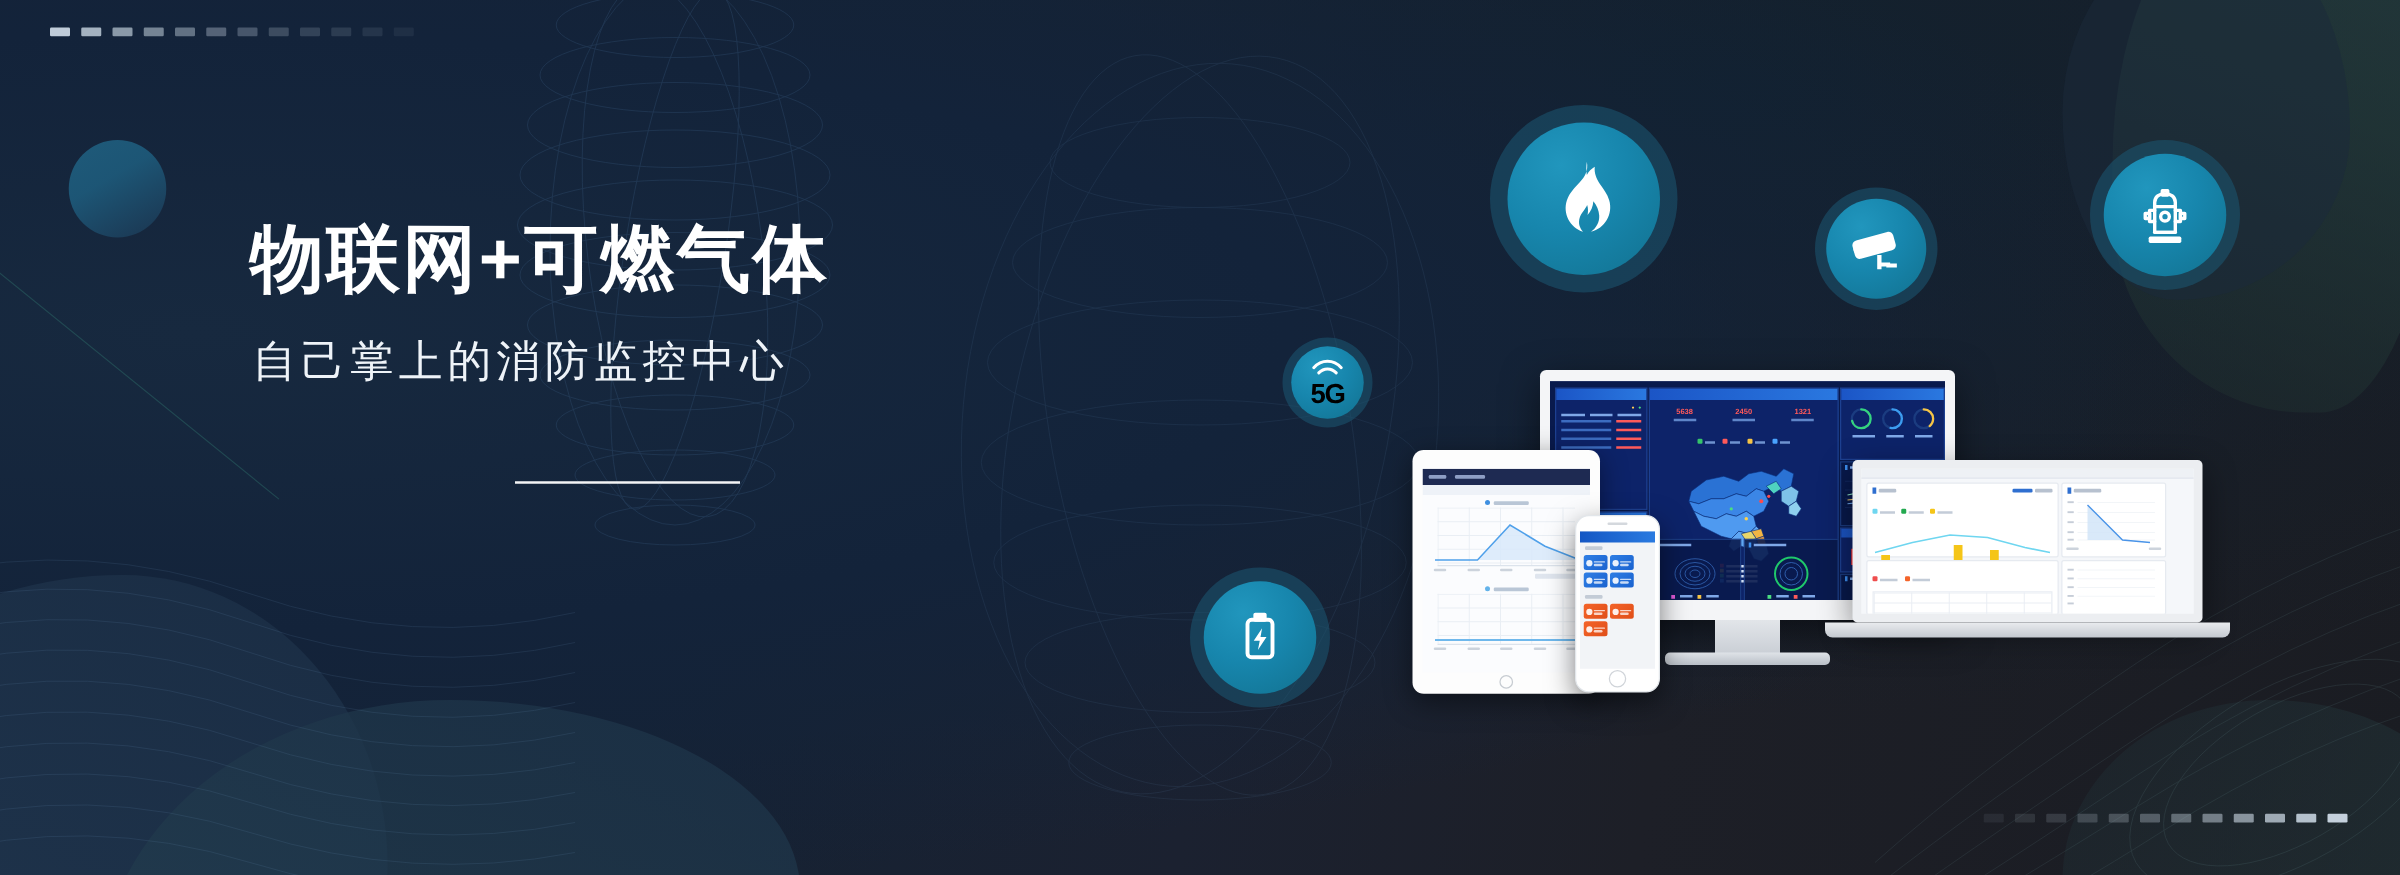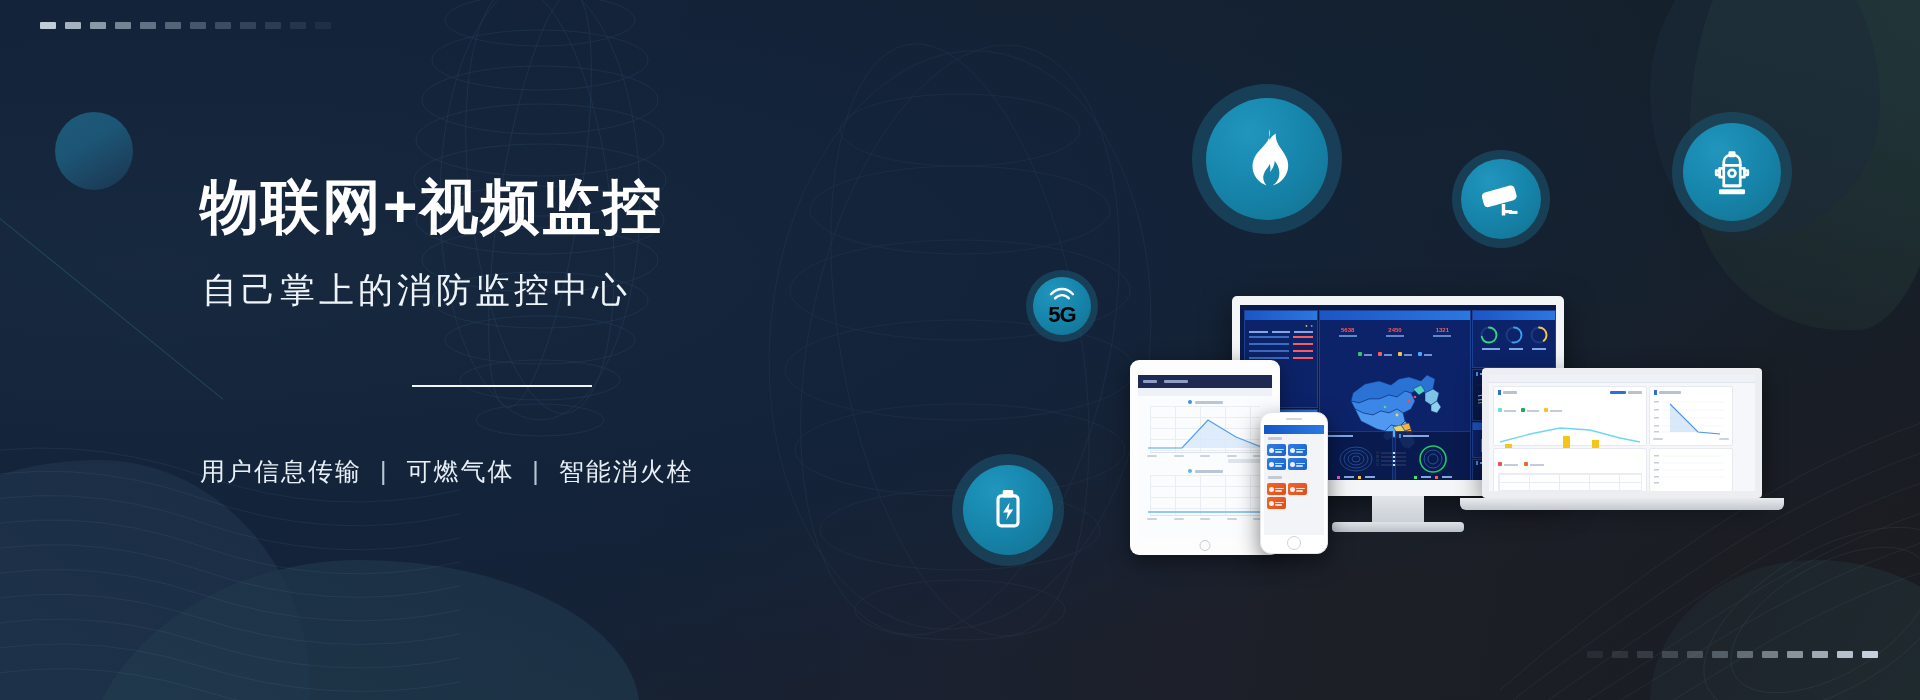--- a/index.html
+++ b/index.html
@@ -269,32 +269,25 @@
       <span style="opacity:.40"></span>
         <span style="opacity:.50"></span>
         <span style="opacity:.62"></span>
       <span style="opacity:.75"></span>
         <span style="opacity:.88"></span>
         <span style="opacity:.97"></span>
     </div>
   </div>
 
   <div class="copy">
-    <h1 class="title">物联网+视频监控</h1>
+    <h1 class="title">物联网+可燃气体</h1>
     <p class="subtitle">自己掌上的消防监控中心</p>
     <div class="divider"></div>
 
     <div class="features">
-      <div class="feat-row">
-        <span>用户信息传输</span>
-        <span class="feat-sep">|</span>
-        <span>可燃气体</span>
-        <span class="feat-sep">|</span>
-        <span>智能消火栓</span>
-      </div>
     </div>
   </div>
 
   <div class="badge" id="badge-fire">
     <div class="ring"></div>
     <div class="core"></div>
     <svg width="66" height="66" viewBox="0 0 24 24" fill="#ffffff">
       <path d="M12.9 1.2c.5 2.6-.6 4.4-2 5.9-1.4 1.6-3 3-3.8 5.3-1.3 3.8.9 8 4.7 9.2-1.1-1.2-1.4-2.6-1-4 .4-1.5 1.6-2.4 2.2-3.8.3 1 .3 1.9.1 2.9 1-1.1 1.6-2.5 1.7-4 1 1.2 1.6 2.6 1.7 4.2.1 2-.9 3.7-2.4 4.7 4-1 6.5-5.2 5.3-9.2-.5-1.8-1.7-3.2-2.7-4.7-1-1.5-1.7-3.1-1.5-5-1 .6-1.8 1.4-2.3 2.4-.2-1.4-.2-2.7-.0-3.9z"></path>
     </svg>
   </div>

